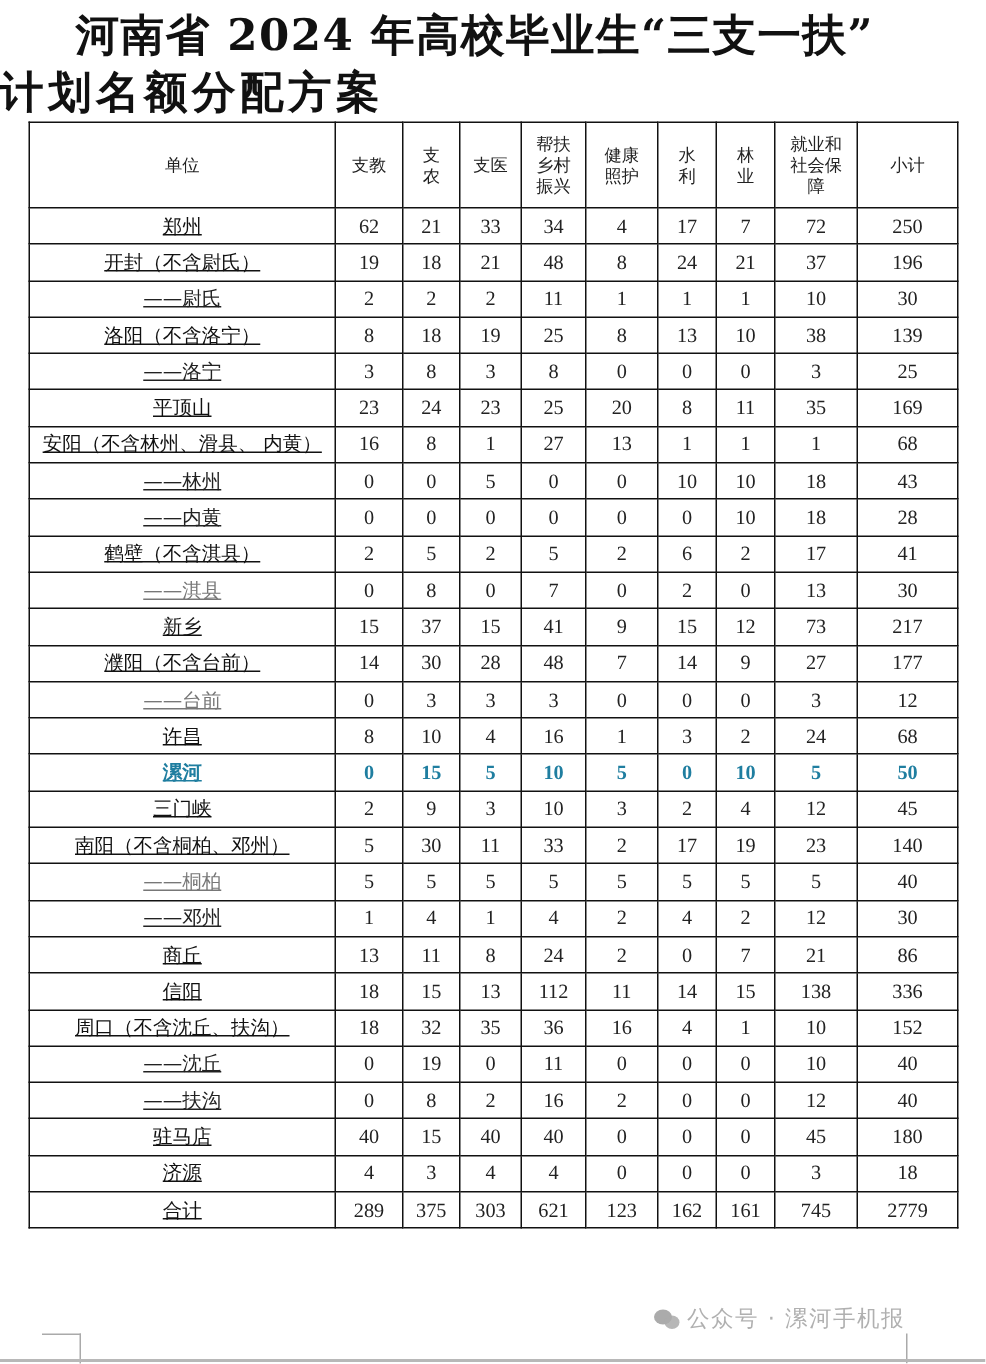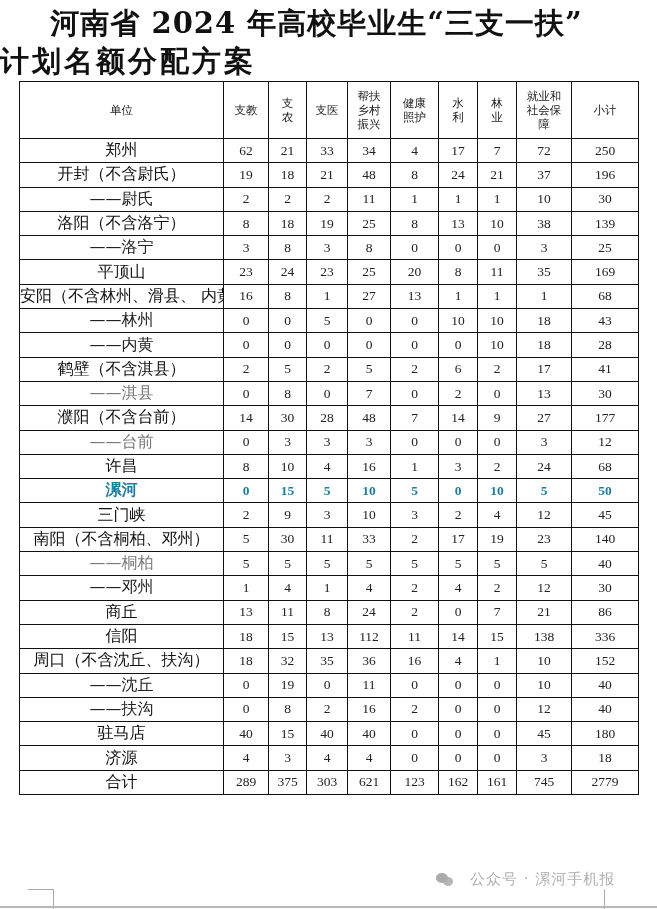--- a/index.html
+++ b/index.html
@@ -16,28 +16,28 @@
     position: absolute; left: 19px; top: 81px; border-collapse: collapse; table-layout: fixed;
     width: 619px;
   }
   table.alloc th, table.alloc td {
     border: 1.3px solid #111; text-align: center; vertical-align: middle; padding: 0; overflow: hidden; white-space: nowrap;
   }
   table.alloc th {
     height: 56px; font-family: "DejaVu Sans", sans-serif; font-weight: normal; font-size: 11.5px; line-height: 14px; color: #222; white-space: normal;
   }
   table.alloc td { height: 23.3px; font-family: "Liberation Serif", serif; font-size: 13.5px; color: #222; }
-  table.alloc td.unit { font-family: "DejaVu Sans", sans-serif; font-size: 16px; color: #111; }
+  table.alloc td.unit { font-family: "DejaVu Sans", sans-serif; font-size: 13px; color: #111; text-decoration: underline; }
   table.alloc tr.sub td.unit { color: #222; }
   table.alloc tr.gray td.unit { color: #777; }
   table.alloc tr.highlight td { color: #1f7ea0; font-weight: bold; }
   table.alloc tr.highlight td.unit { color: #1f7ea0; font-weight: bold; }
   .watermark {
     position: absolute; left: 436px; top: 870px; font-family: "DejaVu Sans", sans-serif; font-size: 15px; color: rgba(150,150,150,0.75);
-    display: flex; align-items: center; gap: 16px; letter-spacing: 1px;
+    display: flex; align-items: center; gap: 4px; letter-spacing: 1px;
   }
   .wm-icon { width: 18px; height: 14px; position: relative; }
   .wm-icon::before { content: ""; position: absolute; left: 0; top: 0; width: 12px; height: 10px; border-radius: 50%; background: rgba(150,150,150,0.8); }
   .wm-icon::after { content: ""; position: absolute; left: 7px; top: 4px; width: 10px; height: 9px; border-radius: 50%; background: rgba(170,170,170,0.85); }
   .corner-left { position: absolute; left: 28px; top: 889px; width: 25px; height: 20px; border-top: 1px solid #aaa; border-right: 1px solid #aaa; }
   .corner-right { position: absolute; left: 604px; top: 889px; width: 1px; height: 20px; background: #aaa; }
   .page-line { position: absolute; left: 0; top: 906px; width: 657px; height: 2px; background: #b8b8b8; }
 </style>
 </head>
 <body>
@@ -199,20 +199,32 @@
         <td>8</td>
         <td>0</td>
         <td>7</td>
         <td>0</td>
         <td>2</td>
         <td>0</td>
         <td>13</td>
         <td>30</td>
       </tr>
       <tr>
+        <td class="unit">新乡</td>
+        <td>15</td>
+        <td>37</td>
+        <td>15</td>
+        <td>41</td>
+        <td>9</td>
+        <td>15</td>
+        <td>12</td>
+        <td>73</td>
+        <td>217</td>
+      </tr>
+      <tr>
         <td class="unit">濮阳（不含台前）</td>
         <td>14</td>
         <td>30</td>
         <td>28</td>
         <td>48</td>
         <td>7</td>
         <td>14</td>
         <td>9</td>
         <td>27</td>
         <td>177</td>

